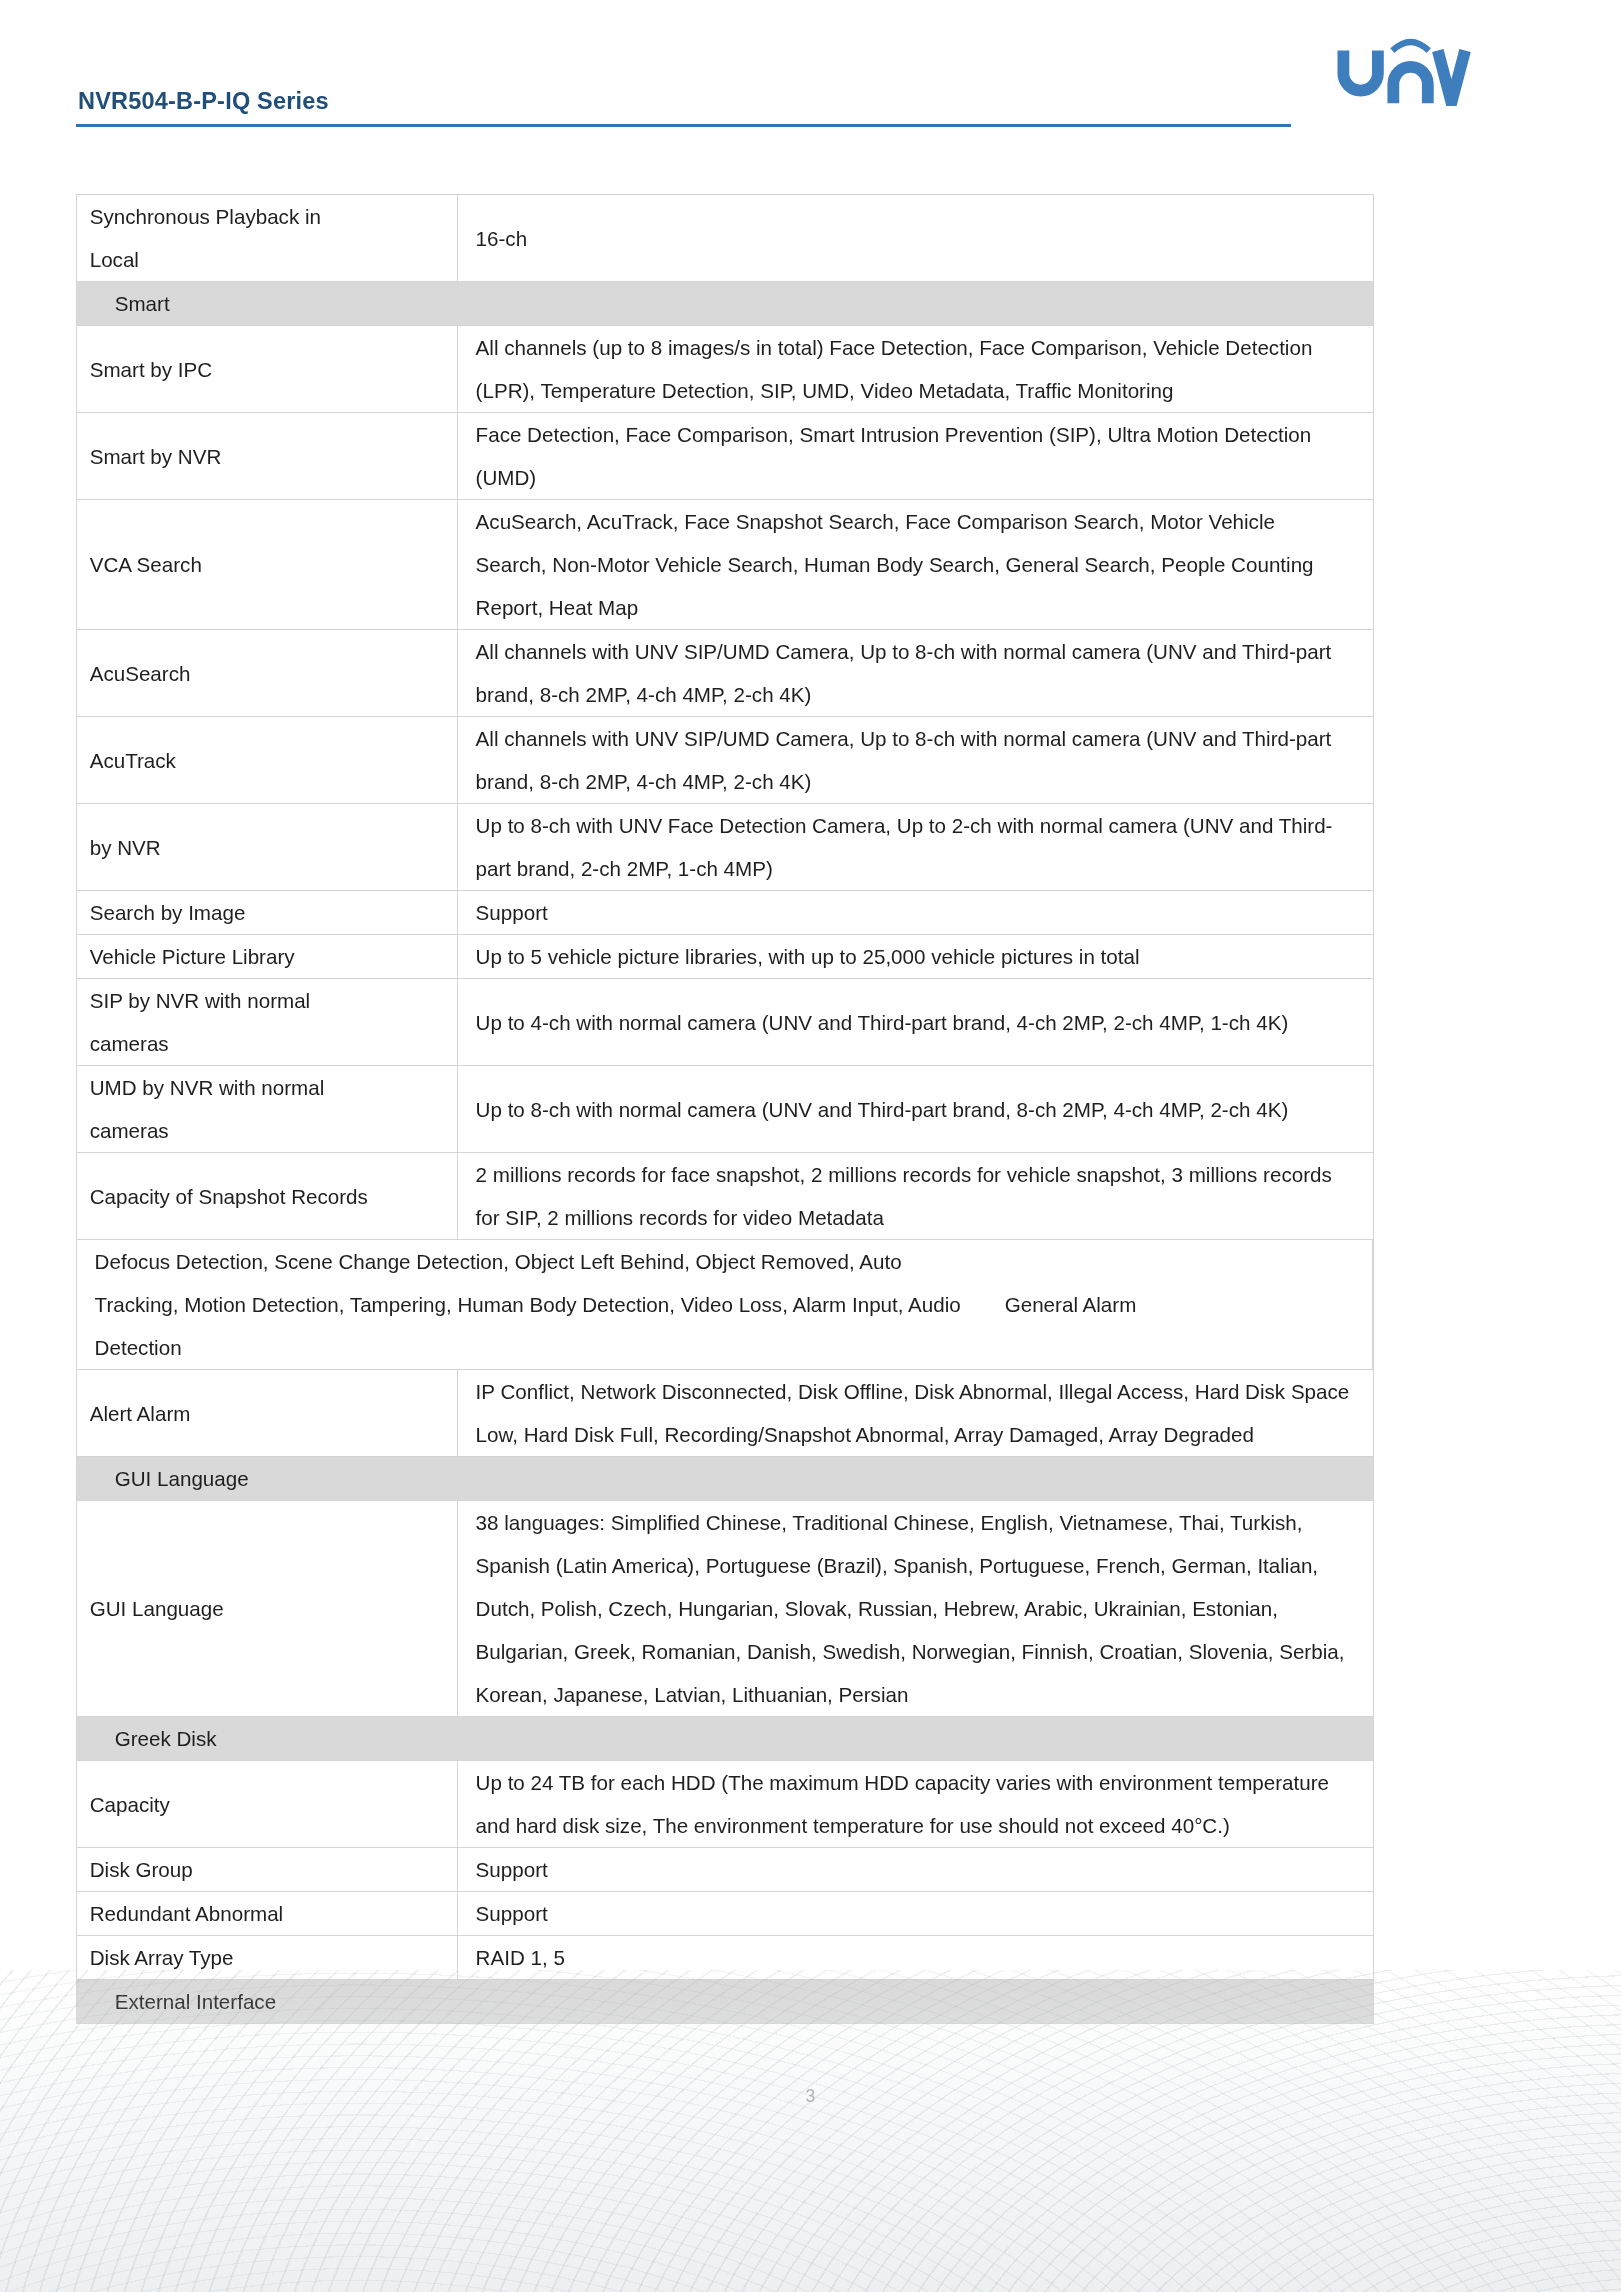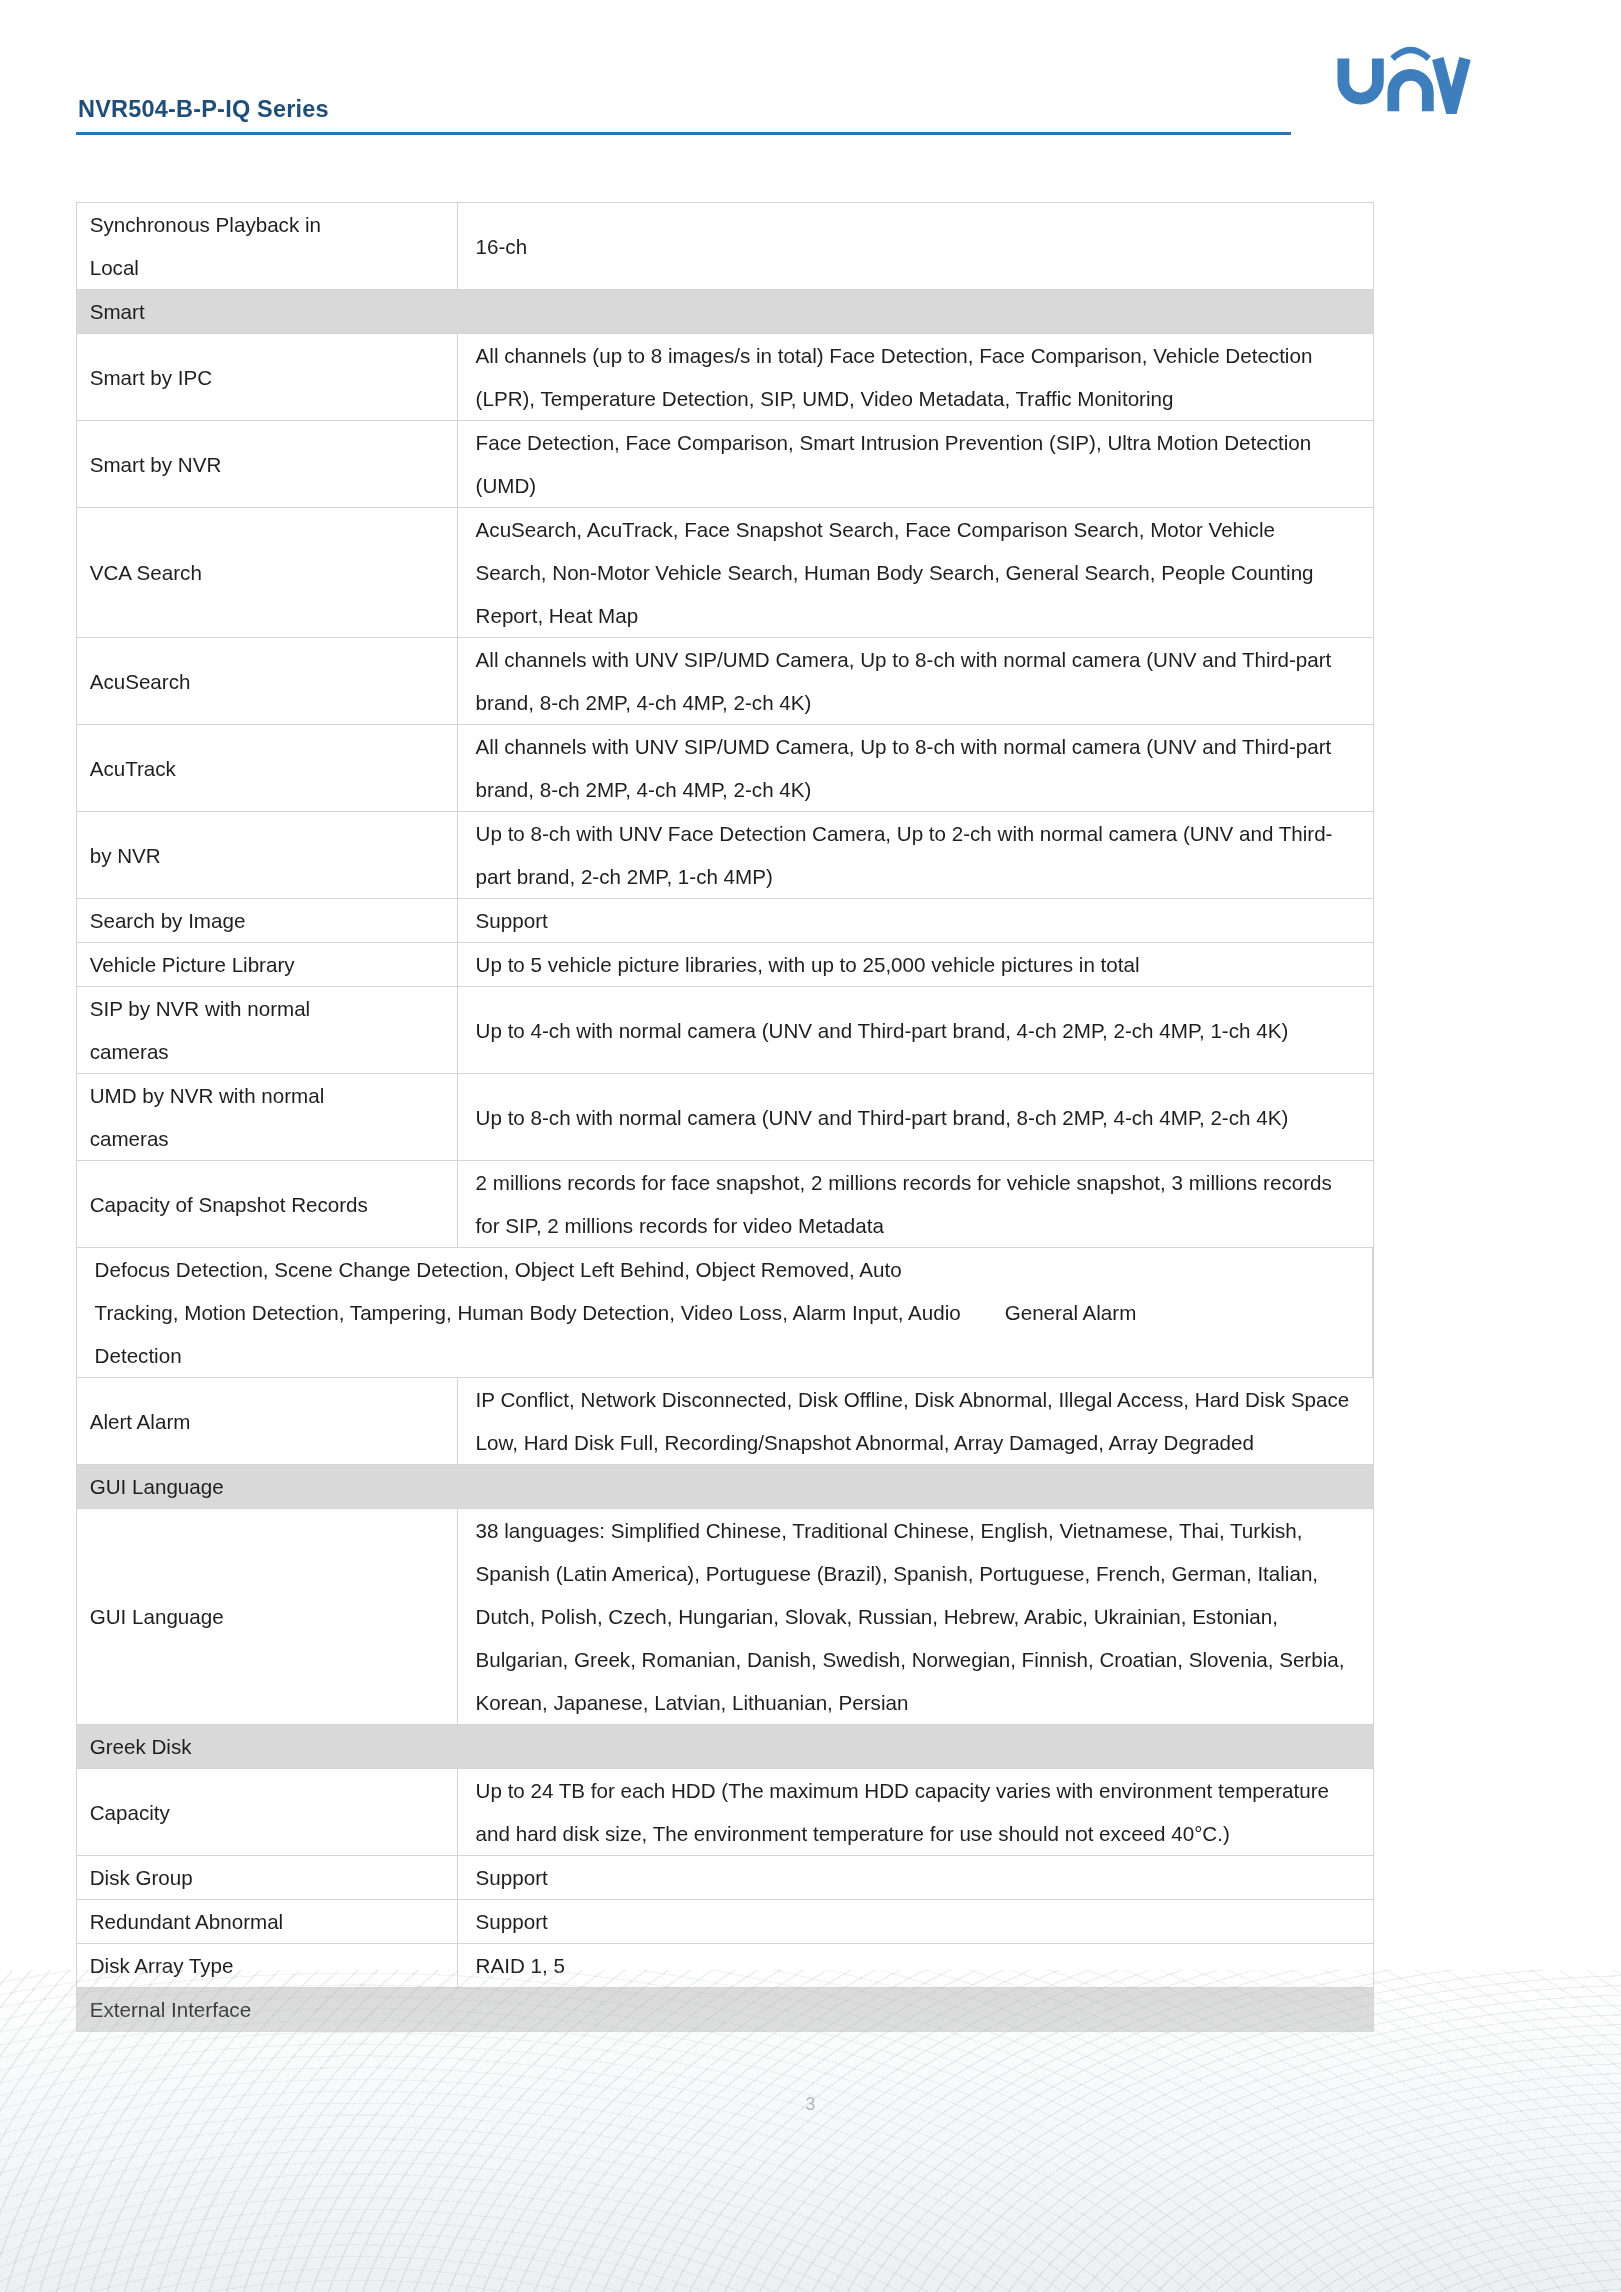--- a/index.html
+++ b/index.html
@@ -3,21 +3,21 @@
 <meta charset="utf-8">
 <style>
   html,body{margin:0;padding:0;}
   body{
     width:1621px;height:2293px;
     background:#ffffff;
     font-family:"Liberation Sans", sans-serif;
     position:relative;
     overflow:hidden;
   }
-  .page{position:absolute;inset:0;margin-top:8px;}
+  .page{position:absolute;inset:0;}
 
   
   .doc-title{
     position:absolute;left:78px;top:88px;
     font-size:23.5px;font-weight:bold;
     color:var(--title_blue);
     letter-spacing:0.2px;
     line-height:27.4px;
     white-space:nowrap;
   }
@@ -43,20 +43,21 @@
   }
   .row{
     display:flex;
     border-bottom:1px solid var(--border_gray);
     background:#ffffff;
   }
   .row.section{
     background:var(--section_gray);
     min-height:43px;
     align-items:flex-end;
+    padding-left:25px;
   }
   .section-label{
     padding:0 11.8px 0 12.7px;
     line-height:43px;
   }
   .cell{
     box-sizing:border-box;
     display:flex;
     align-items:center;
     line-height:43px;

